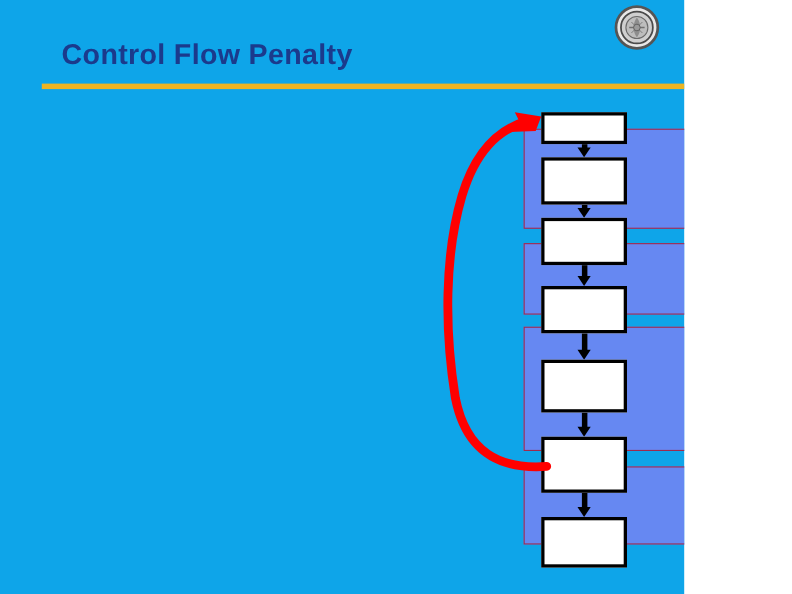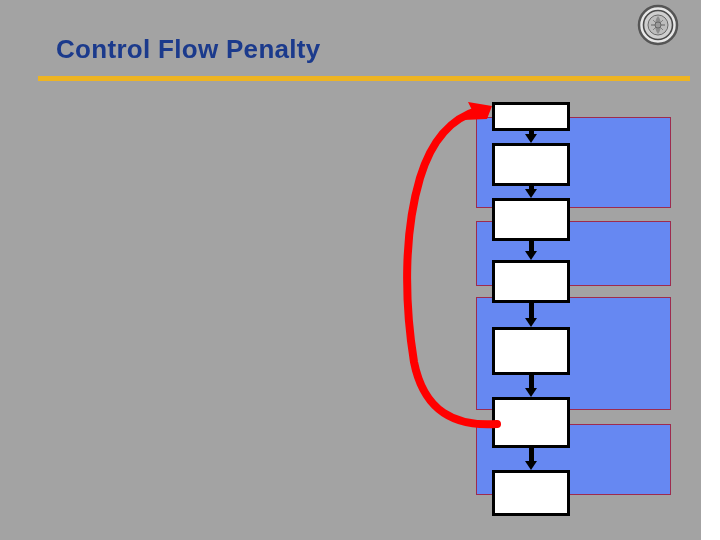--- a/index.html
+++ b/index.html
@@ -2,23 +2,23 @@
 <html><head>
 <meta charset="utf-8">
 <style>
   html, body {
     margin: 0;
     padding: 0;
     background: #ffffff;
   }
   #slide {
     position: relative;
-    width: 701px;
+    width: 622px;
     height: 540px;
-    background: #a3a3a3;
+    background: #0ea5e9;
     overflow: hidden;
     font-family: "Liberation Sans", sans-serif;
   }
 
   
   #slide-title {
     position: absolute;
     left: 56px;
     top: 34px;
     font-size: 26px;

